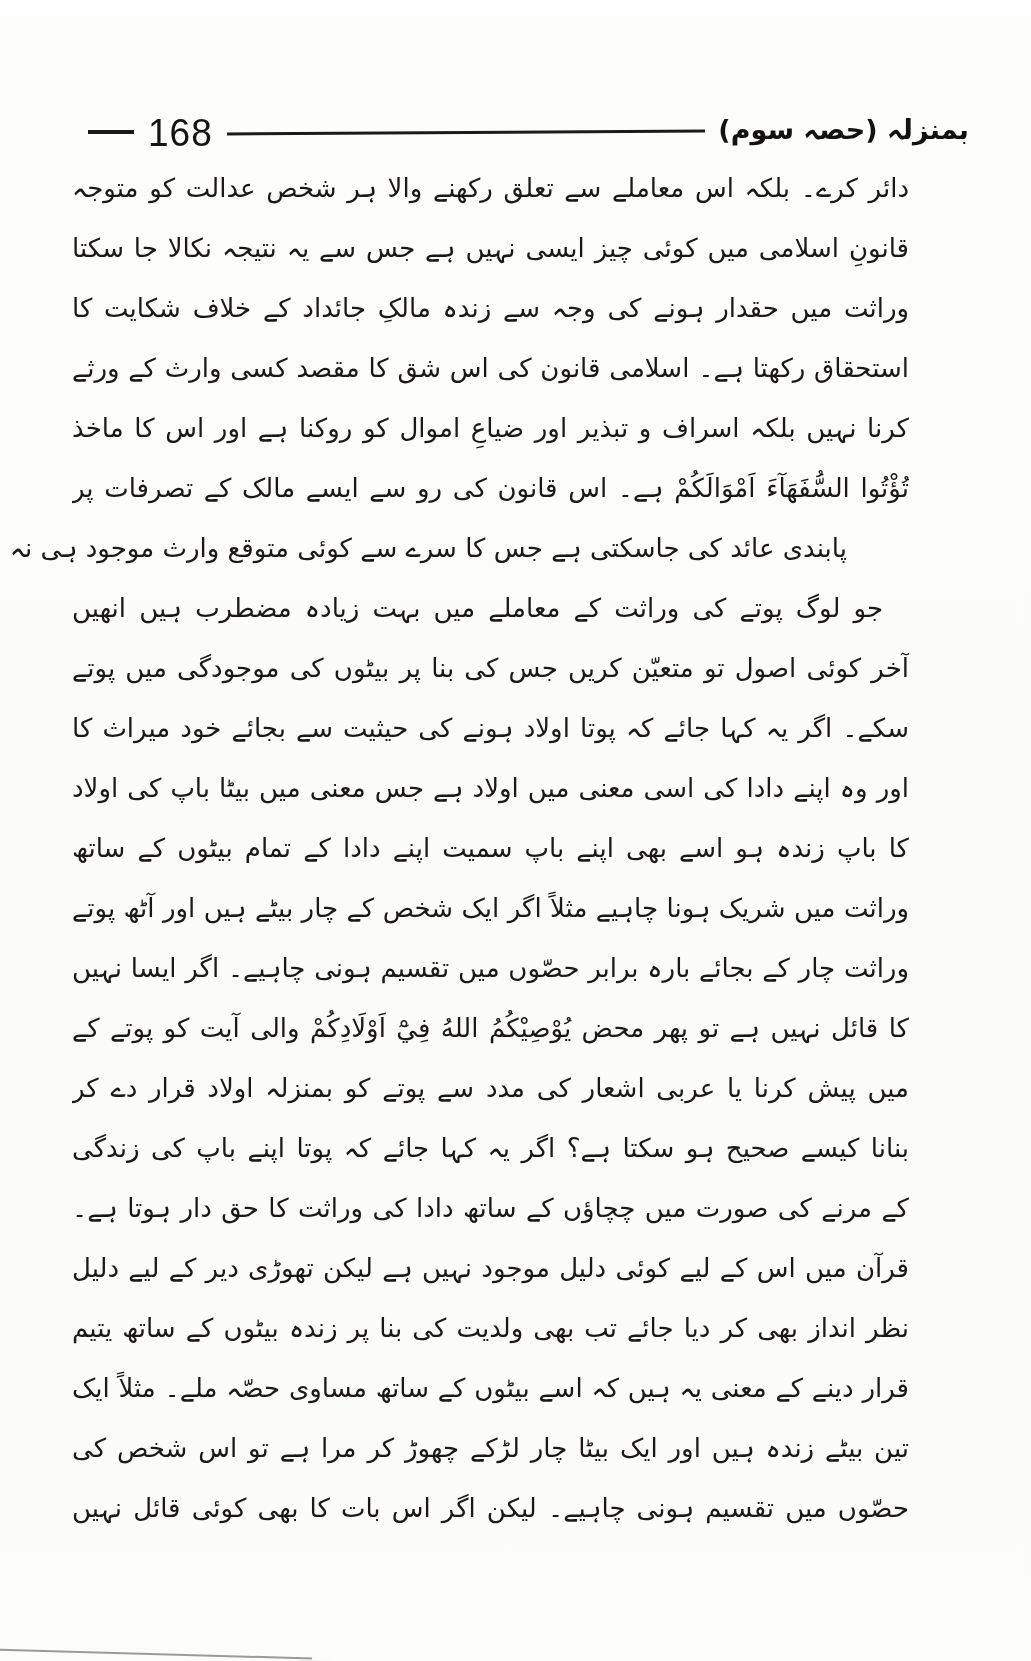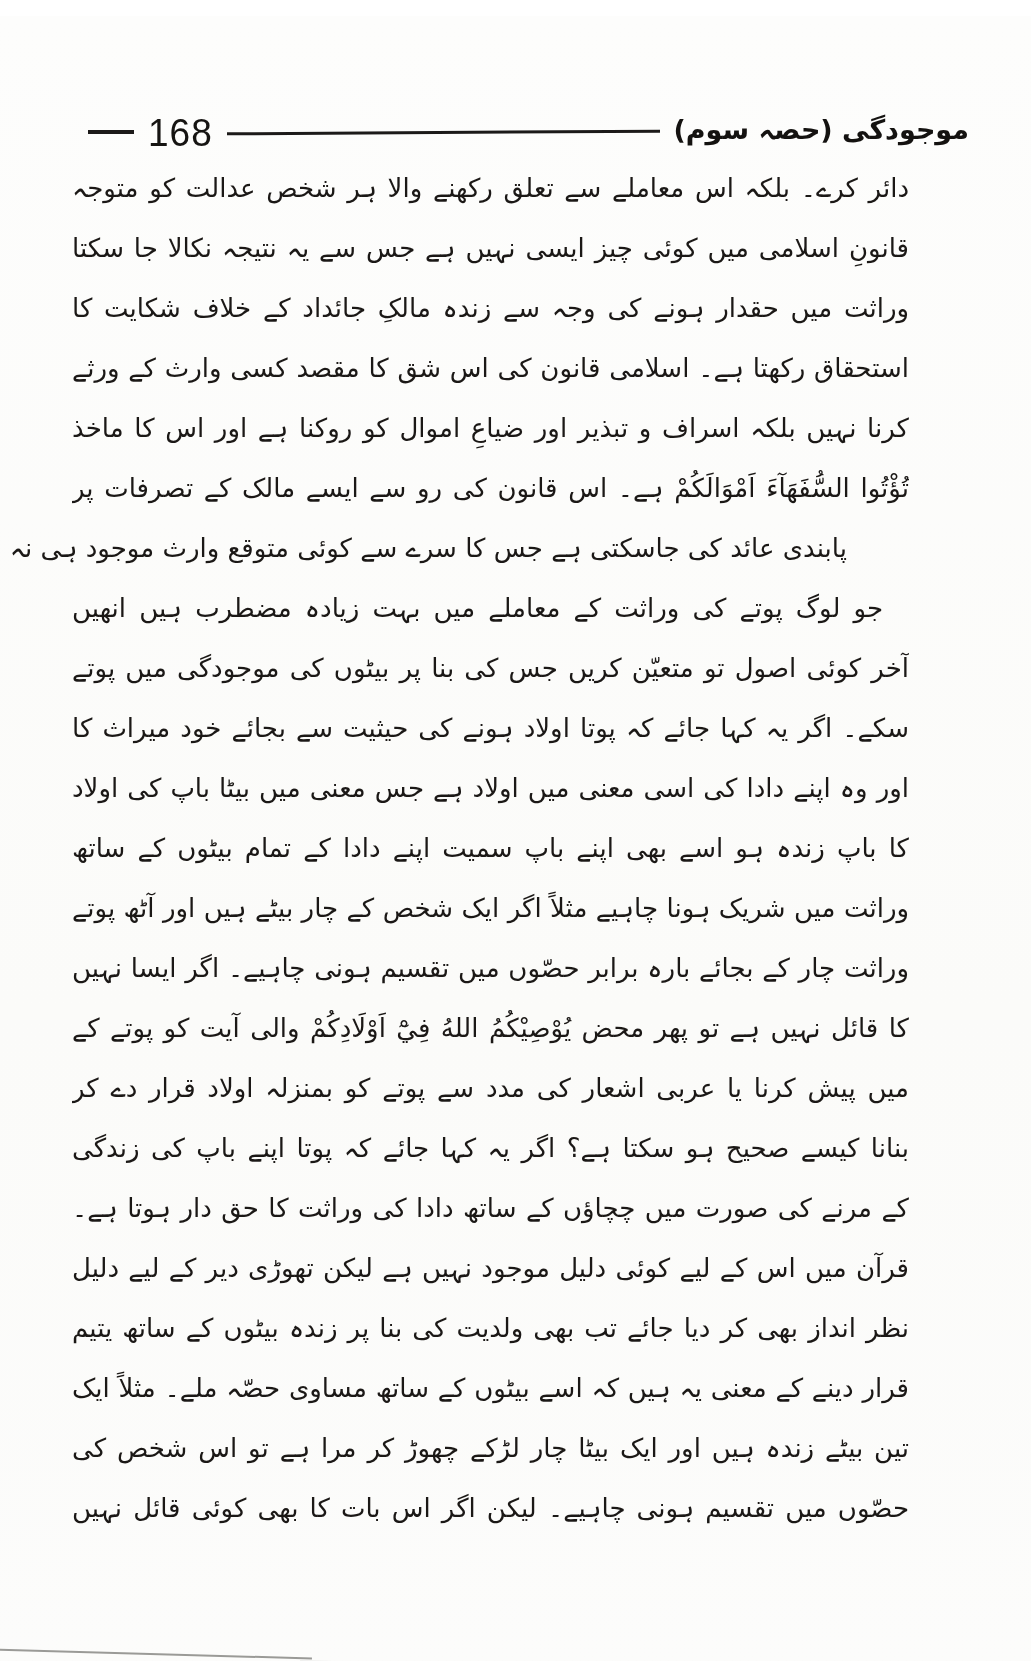--- a/index.html
+++ b/index.html
@@ -111,21 +111,21 @@
 </style>
 </head>
 <body>
 
 <div class="page">
 
   <div class="header">
     <span class="dash"></span>
     <span class="page-number">168</span>
     <span class="rule"></span>
-    <span class="book-title">موجودگی (حصہ سوم)</span>
+    <span class="book-title">بمنزلہ (حصہ سوم)</span>
   </div>
 
   <div class="text-block">
       <div class="line justify">دائر کرے۔ بلکہ اس معاملے سے تعلق رکھنے والا ہر شخص عدالت کو متوجہ کر سکتا ہے۔</div>
       <div class="line justify">قانونِ اسلامی میں کوئی چیز ایسی نہیں ہے جس سے یہ نتیجہ نکالا جا سکتا ہو کہ کوئی شخص</div>
       <div class="line justify">وراثت میں حقدار ہونے کی وجہ سے زندہ مالکِ جائداد کے خلاف شکایت کا خصوصی</div>
       <div class="line justify">استحقاق رکھتا ہے۔ اسلامی قانون کی اس شق کا مقصد کسی وارث کے ورثے کو محفوظ</div>
       <div class="line justify">کرنا نہیں بلکہ اسراف و تبذیر اور ضیاعِ اموال کو روکنا ہے اور اس کا ماخذ آیت لَا</div>
       <div class="line justify">تُؤْتُوا السُّفَهَآءَ اَمْوَالَكُمْ ہے۔ اس قانون کی رو سے ایسے مالک کے تصرفات پر بھی</div>
       <div class="line para-end">پابندی عائد کی جاسکتی ہے جس کا سرے سے کوئی متوقع وارث موجود ہی نہ ہو۔</div>

